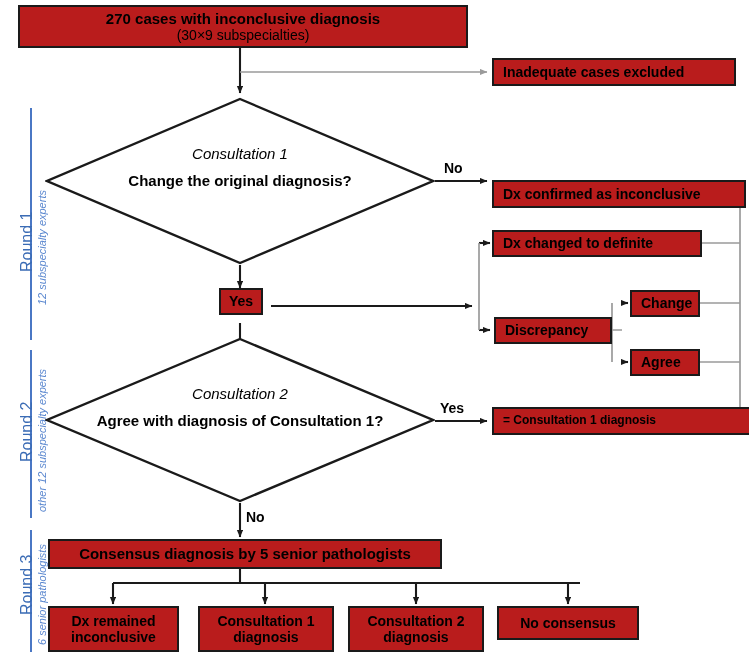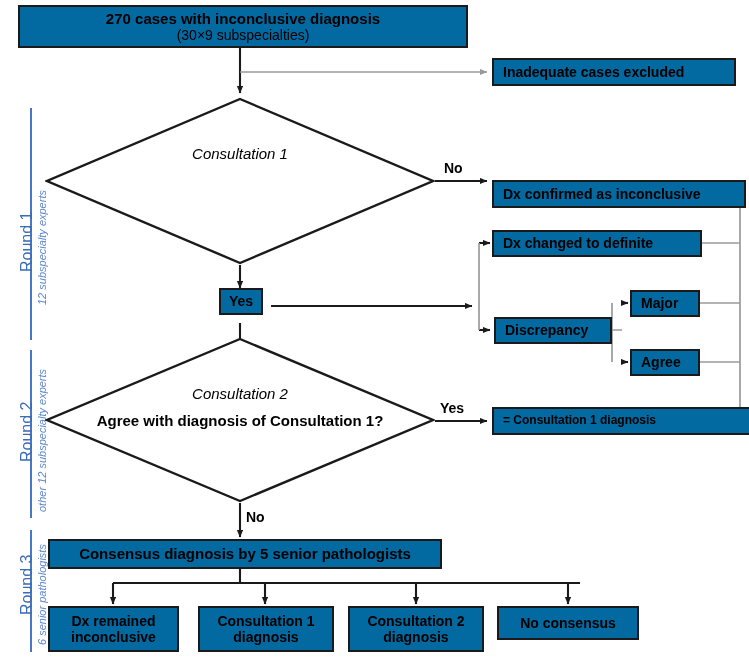--- a/index.html
+++ b/index.html
@@ -1,20 +1,20 @@
 <!DOCTYPE html>
 <html><head>
 <meta charset="utf-8">
 <style>
   html,body{margin:0;padding:0;background:#ffffff;}
   body{font-family:"Liberation Sans", sans-serif;}
   #canvas{position:relative;width:749px;height:657px;background:#fff;overflow:hidden;}
   #wires{position:absolute;left:0;top:0;width:749px;height:657px;}
 
-  .node{position:absolute;box-sizing:border-box;border:2px solid #1a1a1a;background:#0369a1;
+  .node{position:absolute;box-sizing:border-box;border:2px solid #1a1a1a;background:#b91c1c;
         display:flex;align-items:center;justify-content:center;text-align:center;
         font-weight:bold;color:#000;line-height:1.15;}
   .node.lefttext{justify-content:flex-start;padding-left:9px;text-align:left;}
 
   .diamond{position:absolute;}
   .diamond .dlabel{position:absolute;left:0;width:100%;text-align:center;color:#000;}
   .dtitle{font-style:italic;font-weight:normal;}
   .dmain{font-weight:bold;}
 
   .edgelabel{position:absolute;font-weight:bold;color:#000;}
@@ -109,33 +109,34 @@
     <span style="font-size:14px;font-weight:normal;">(30×9 subspecialties)</span>
   </div>
 
   <div class="node lefttext" style="left:492px;top:58px;width:244px;height:28px;font-size:14px;">Inadequate cases excluded</div>
 
   <div class="diamond" style="left:45px;top:97px;width:390px;height:168px;">
     <svg width="390" height="168" viewBox="0 0 390 168" xmlns="http://www.w3.org/2000/svg">
       <polygon points="195,2 388,84 195,166 2,84" fill="#fff" stroke="#1a1a1a" stroke-width="2.4"></polygon>
     </svg>
     <div class="dlabel dtitle" style="top:48px;font-size:15px;">Consultation 1</div>
+    <div class="dlabel dmain" style="top:75px;font-size:15px;">Change the original diagnosis?</div>
   </div>
 
   <div class="edgelabel" style="left:444px;top:160px;font-size:14px;">No</div>
 
   <div class="node" style="left:219px;top:288px;width:44px;height:27px;font-size:14px;">Yes</div>
 
   <div class="node lefttext" style="left:492px;top:168px;width:254px;height:28px;font-size:14px;margin-top:12px;">Dx confirmed as inconclusive</div>
 
   <div class="node lefttext" style="left:492px;top:230px;width:210px;height:27px;font-size:14px;">Dx changed to definite</div>
 
   <div class="node lefttext" style="left:494px;top:317px;width:118px;height:27px;font-size:14px;">Discrepancy</div>
 
-  <div class="node lefttext" style="left:630px;top:290px;width:70px;height:27px;font-size:14px;">Major</div>
+  <div class="node lefttext" style="left:630px;top:290px;width:70px;height:27px;font-size:14px;">Change</div>
 
   <div class="node lefttext" style="left:630px;top:349px;width:70px;height:27px;font-size:14px;">Agree</div>
 
   <div class="diamond" style="left:45px;top:337px;width:390px;height:166px;">
     <svg width="390" height="166" viewBox="0 0 390 166" xmlns="http://www.w3.org/2000/svg">
       <polygon points="195,2 388,83 195,164 2,83" fill="#fff" stroke="#1a1a1a" stroke-width="2.4"></polygon>
     </svg>
     <div class="dlabel dtitle" style="top:48px;font-size:15px;">Consultation 2</div>
     <div class="dlabel dmain" style="top:75px;font-size:15px;">Agree with diagnosis of Consultation 1?</div>
   </div>

